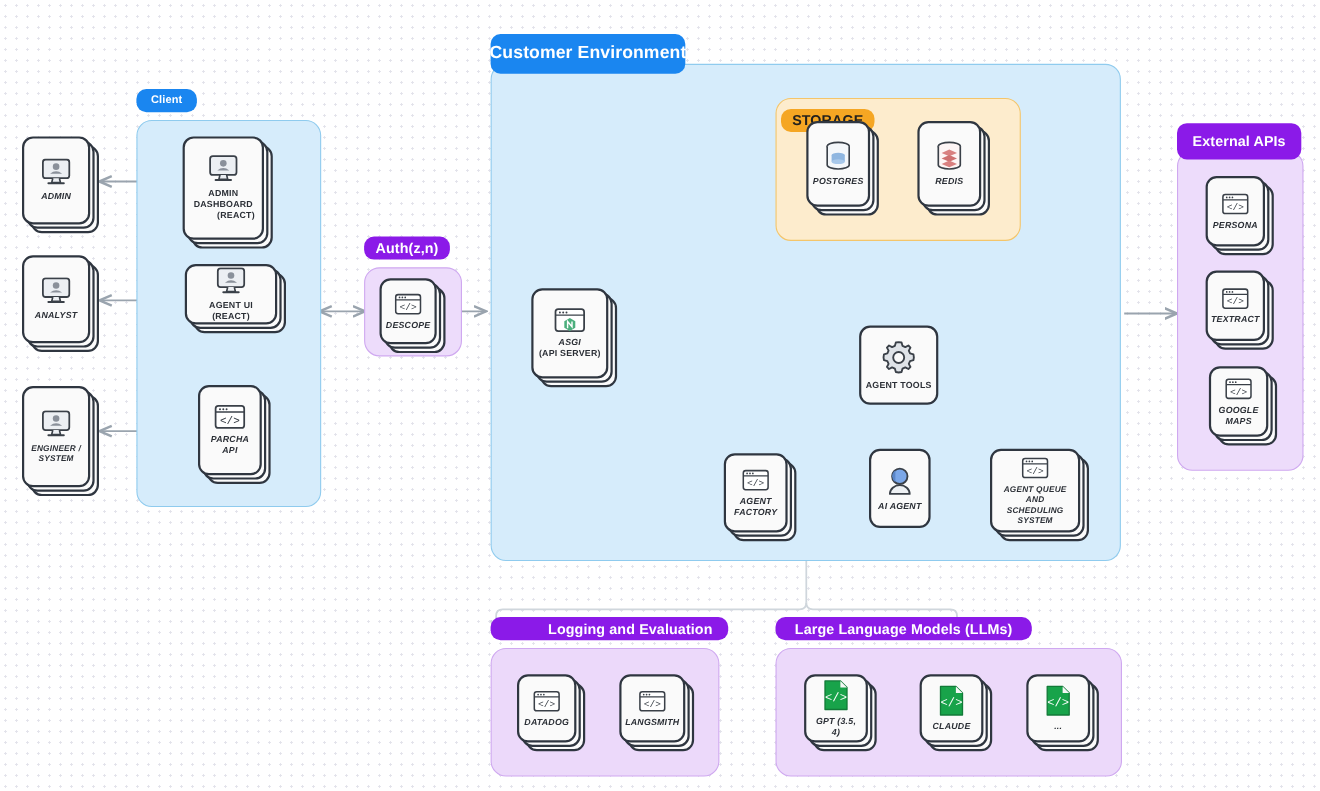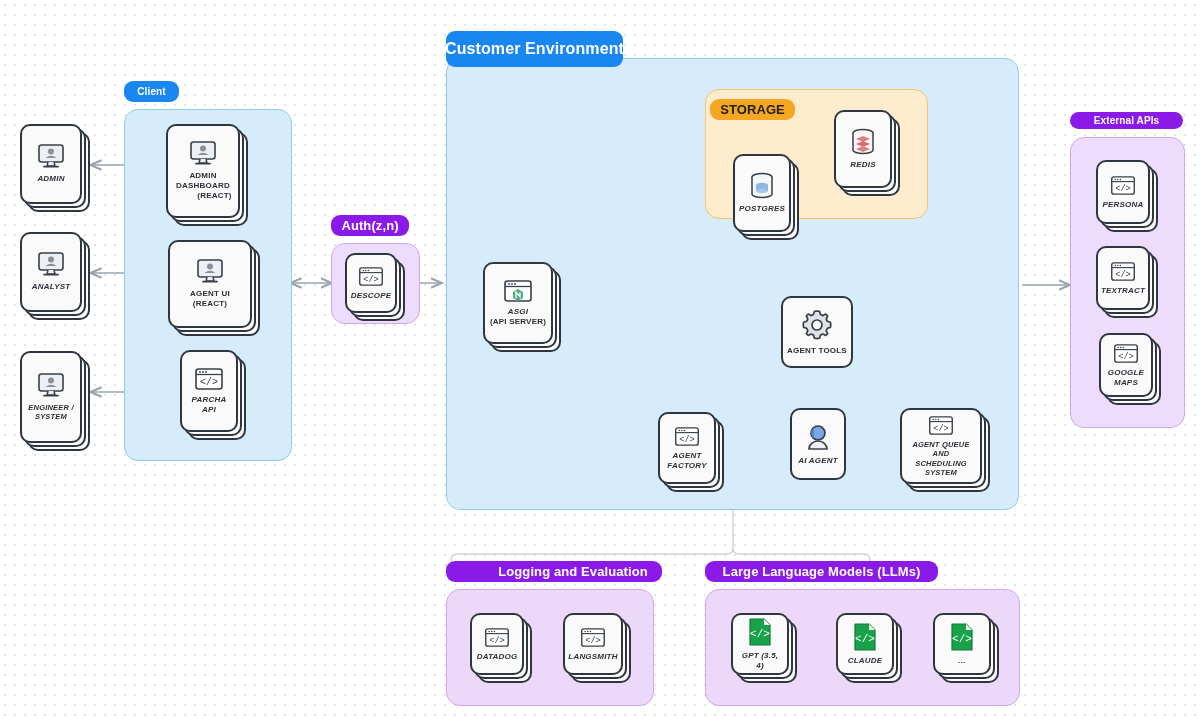--- a/index.html
+++ b/index.html
@@ -122,21 +122,21 @@
   <div class="group blue" style="left:446px;top:58px;width:573px;height:452px;"></div>
   <div class="pill blue" style="left:446px;top:31px;width:177px;height:36px;font-size:16px;">Customer Environment</div>
 
   <div class="group purple" style="left:331px;top:243px;width:89px;height:81px;"></div>
   <div class="pill violet" style="left:331px;top:215px;width:78px;height:21px;font-size:13px;">Auth(z,n)</div>
 
   <div class="group orange" style="left:705px;top:89px;width:223px;height:130px;"></div>
   <div class="pill orange" style="left:710px;top:99px;width:85px;height:21px;font-size:13px;">STORAGE</div>
 
   <div class="group purple" style="left:1070px;top:137px;width:115px;height:291px;"></div>
-  <div class="pill violet" style="left:1070px;top:112px;width:113px;height:17px;font-size:10px;">External APIs</div>
+  <div class="pill violet" style="left:1070px;top:112px;width:113px;height:33px;font-size:13px;">External APIs</div>
 
   <div class="group purple-light" style="left:446px;top:589px;width:208px;height:117px;"></div>
   <div class="pill violet" style="left:446px;top:561px;width:178px;height:21px;font-size:13px;padding-left:38px;">Logging and Evaluation</div>
 
   <div class="group purple-light" style="left:705px;top:589px;width:315px;height:117px;"></div>
   <div class="pill violet" style="left:705px;top:561px;width:233px;height:21px;font-size:13px;">Large Language Models (LLMs)</div>
 
   <div class="node" style="left:20px;top:124px;width:62px;height:80px;">
     <div class="stack2"></div>
     <div class="stack1"></div>
@@ -201,21 +201,21 @@
           <path d="M12,18 L11,22 L19,22 L18,18" fill="#eceff3" stroke="#3a4048" stroke-width="1.5" stroke-linejoin="round"></path>
           <path d="M8,22.6 L22,22.6" stroke="#3a4048" stroke-width="1.8" stroke-linecap="round"></path>
         </svg>
       </span>
       <span class="label noital">ADMIN</span>
       <span class="label noital" style="margin-top:-4px;">DASHBOARD</span>
       <span class="label noital" style="margin-top:-4px;padding-left:23px;">(REACT)</span>
     </div>
   </div>
 
-  <div class="node" style="left:168px;top:240px;width:84px;height:88px;">
+  <div class="node" style="left:168px;top:240px;width:84px;height:55px;">
     <div class="stack2"></div>
     <div class="stack1"></div>
     <div class="face">
       <span>
         <svg class="ico ico-monitor" viewBox="0 0 30 26">
           <rect x="3" y="1" width="24" height="17" rx="2.5" fill="#eceff3" stroke="#3a4048" stroke-width="1.6"></rect>
           <circle cx="15" cy="7.5" r="3" fill="#8a909a"></circle>
           <path d="M9.5,14 Q15,9.5 20.5,14 Z" fill="#8a909a"></path>
           <path d="M12,18 L11,22 L19,22 L18,18" fill="#eceff3" stroke="#3a4048" stroke-width="1.5" stroke-linejoin="round"></path>
           <path d="M8,22.6 L22,22.6" stroke="#3a4048" stroke-width="1.8" stroke-linecap="round"></path>
@@ -255,21 +255,21 @@
           <circle cx="6" cy="5" r="0.9" fill="#3a4048"></circle>
             <circle cx="9" cy="5" r="0.9" fill="#3a4048"></circle>
             <circle cx="12" cy="5" r="0.9" fill="#3a4048"></circle>
           <text x="15" y="18" font-size="10" font-family="Liberation Mono, monospace" fill="#3a4048" text-anchor="middle">&lt;/&gt;</text>
         </svg>
       </span>
       <span class="label">DESCOPE</span>
     </div>
   </div>
 
-  <div class="node" style="left:733px;top:110px;width:58px;height:78px;margin-top:44px;">
+  <div class="node" style="left:733px;top:110px;width:58px;height:78px;">
     <div class="stack2"></div>
     <div class="stack1"></div>
     <div class="face">
       <span>
         <svg class="ico ico-db" viewBox="0 0 30 28">
           <ellipse cx="15" cy="5" rx="10" ry="3.6" fill="#f4f7fa" stroke="#3a4048" stroke-width="1.5"></ellipse>
           <path d="M5,5 L5,22 A10,3.6 0 0 0 25,22 L25,5" fill="#f4f7fa" stroke="#3a4048" stroke-width="1.5"></path>
           <ellipse cx="15" cy="13" rx="6" ry="2.2" fill="#8fb6e0"></ellipse>
           <rect x="9" y="13" width="12" height="6" fill="#8fb6e0"></rect>
           <ellipse cx="15" cy="19" rx="6" ry="2.2" fill="#a8c8ea"></ellipse>

